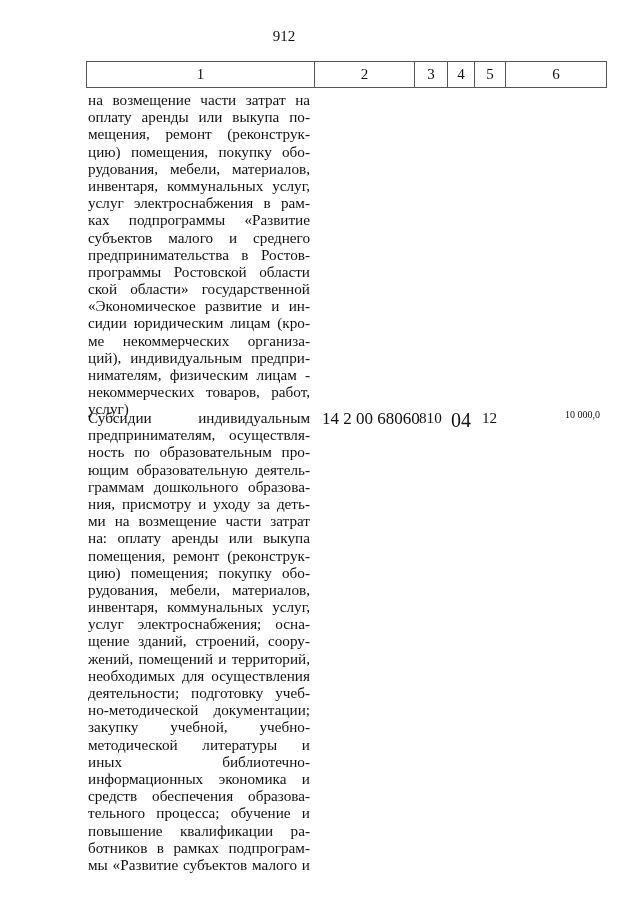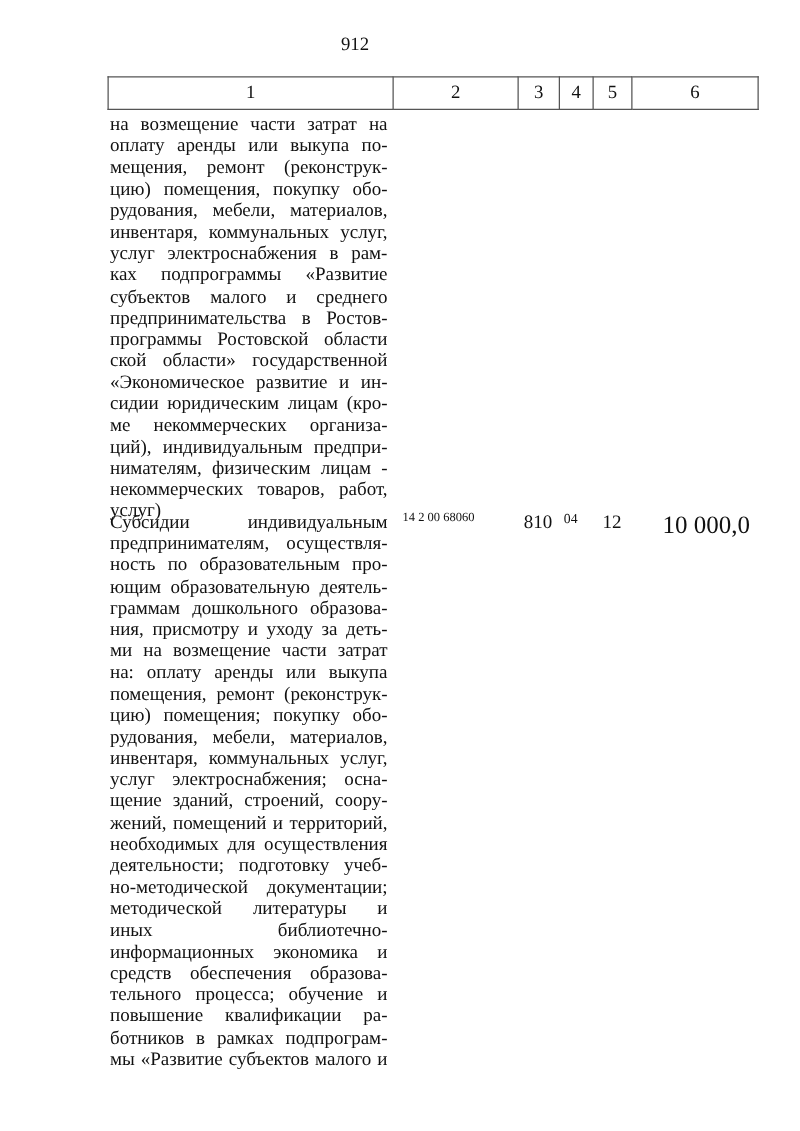--- a/index.html
+++ b/index.html
@@ -302,20 +302,27 @@
       </span>
     </span>
     <span class="line">
       <span class="line-inner">
         <span>но-методической</span>
         <span>документации;</span>
       </span>
     </span>
     <span class="line">
       <span class="line-inner">
+        <span>закупку</span>
+        <span>учебной,</span>
+        <span>учебно-</span>
+      </span>
+    </span>
+    <span class="line">
+      <span class="line-inner">
         <span>методической</span>
         <span>литературы</span>
         <span>и</span>
       </span>
     </span>
     <span class="line">
       <span class="line-inner">
         <span>иных</span>
         <span>библиотечно-</span>
       </span>
@@ -362,18 +369,18 @@
         <span>мы</span>
         <span>«Развитие</span>
         <span>субъектов</span>
         <span>малого</span>
         <span>и</span>
       </span>
     </span>
   </div>
 
 <div>
-  <span class="val" style="left:322px; top:409px; font-size:10px;">14 2 00 68060</span>
+  <span class="val" style="left:322px; top:409px; font-size:17px;">14 2 00 68060</span>
   <span class="val" style="left:419px; top:409px; font-size:15.2px;">810</span>
-  <span class="val" style="left:451px; top:409px; font-size:11px;">04</span>
+  <span class="val" style="left:451px; top:409px; font-size:20px;">04</span>
   <span class="val" style="left:482px; top:409px; font-size:15.2px;">12</span>
-  <span class="val" style="right:40px; top:409px; font-size:20px;">10 000,0</span>
+  <span class="val" style="right:40px; top:409px; font-size:10px;">10 000,0</span>
 </div>
 
 </body></html>

